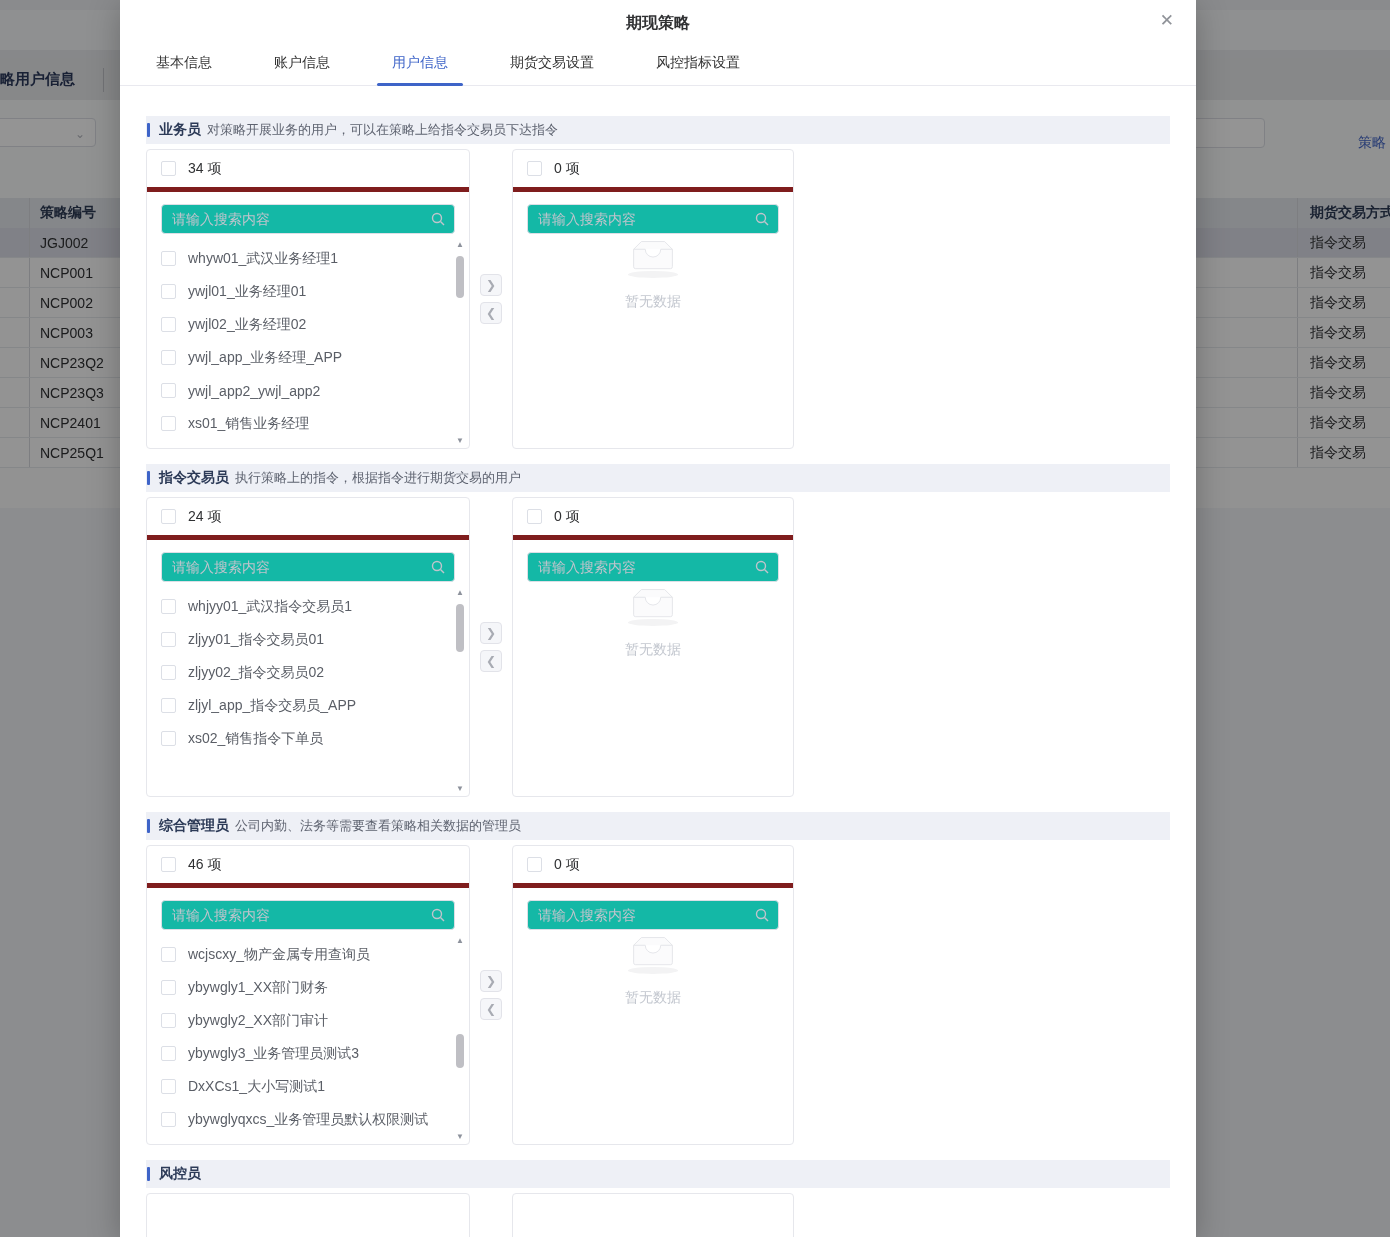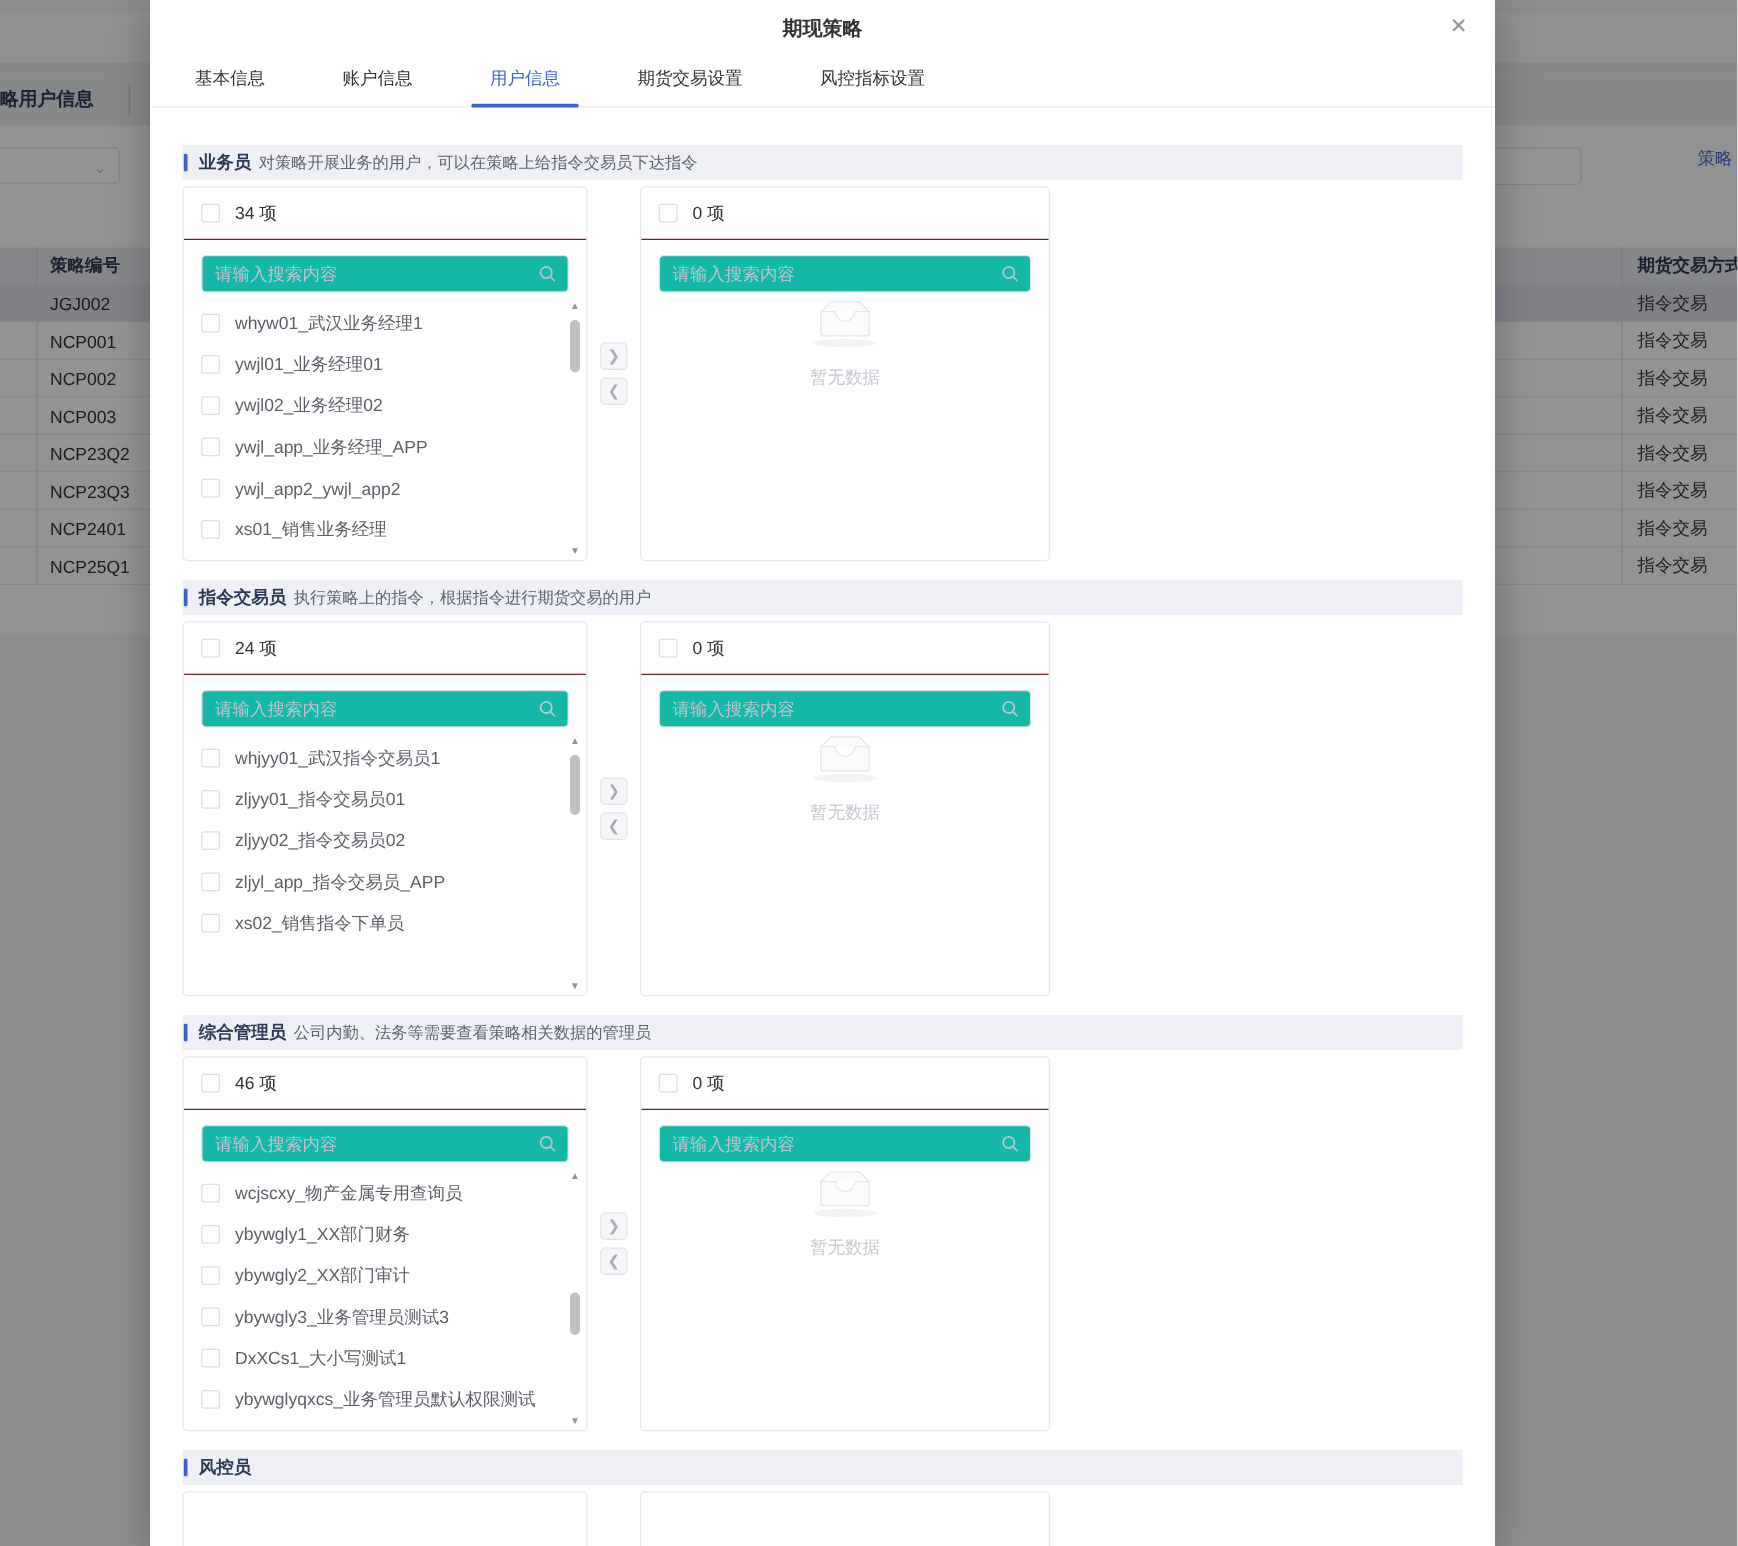--- a/index.html
+++ b/index.html
@@ -11,21 +11,21 @@
   .bg-strip1 { position:absolute; left:0; top:0; width:100%; height:10px; background:#eef0f3; }
   .bg-band   { position:absolute; left:0; top:10px; width:100%; height:40px; background:#f7f8fa; }
   .bg-strip2 { position:absolute; left:0; top:50px; width:100%; height:8px; background:#e9ebee; }
   .bg-tabbar { position:absolute; left:0; top:58px; width:100%; height:42px; background:#e8eaed; }
   .bg-tab-label { position:absolute; left:0; top:12px; font-size:15px; font-weight:700; color:#2c3a5c; white-space:nowrap; }
   .bg-tab-divider { position:absolute; left:103px; top:10px; width:1px; height:24px; background:#c3c6cc; }
   .bg-toolbar { position:absolute; left:0; top:100px; width:100%; height:98px; background:#fafbfc; }
   .bg-select { position:absolute; left:-30px; top:18px; width:126px; height:29px; background:#fff; border:1px solid #dcdfe6; border-radius:4px; }
   .bg-select .chev { position:absolute; right:10px; top:8px; color:#b6b9c0; font-size:12px; }
   .bg-input { position:absolute; left:1150px; top:18px; width:115px; height:30px; background:#fff; border:1px solid #dcdfe6; border-radius:4px; }
-  .bg-btn-label { position:absolute; left:1358px; top:18px; font-size:14px; color:#4468c8; white-space:nowrap; }
+  .bg-btn-label { position:absolute; left:1358px; top:34px; font-size:14px; color:#4468c8; white-space:nowrap; }
   .bg-table { position:absolute; left:0; top:198px; width:100%; }
   .bg-thead { display:flex; height:30px; background:#e5e8ee; align-items:center; font-weight:700; color:#2d3b55; font-size:14px; }
   .bg-row { display:flex; height:30px; background:#fdfdfe; align-items:center; border-bottom:1px solid #e6e8ec; font-size:14px; color:#303133; }
   .bg-row.row-selected { background:#dcdfe8; }
   .cell-idx { width:30px; height:100%; border-right:1px solid #d8dade; flex:0 0 auto; }
   .cell-code { width:90px; padding-left:10px; flex:0 0 auto; overflow:hidden; white-space:nowrap; }
   .cell-mid { flex:1; }
   .cell-mode { width:93px; height:100%; border-left:1px solid #d8dade; padding-left:12px; flex:0 0 auto; overflow:hidden; white-space:nowrap; display:flex; align-items:center; }
   .bg-below { position:absolute; left:0; top:468px; width:100%; height:40px; background:#fbfbfc; }
   .bg-rest { position:absolute; left:0; top:508px; width:100%; height:729px; background:#f2f3f6; }
@@ -43,22 +43,22 @@
   .tab.active::after { content:""; position:absolute; left:-15px; right:-15px; bottom:-1px; height:3px; background:#3e64c8; border-radius:2px; }
 
   .content { padding:30px 26px 0; }
   .section-header { height:28px; background:#eef0f6; display:flex; align-items:center; padding-left:1px; margin-bottom:5px; }
   .section-bar { width:3px; height:14px; background:#3e64c8; margin-right:9px; border-radius:1px; flex:0 0 auto; }
   .section-title { font-size:14px; font-weight:700; color:#2c3a57; white-space:nowrap; }
   .section-desc { font-size:13px; color:#5e6370; margin-left:6px; white-space:nowrap; }
 
   .transfer { display:flex; align-items:center; margin-bottom:15px; }
   .panel { width:324px; height:300px; border:1px solid #e6e7ec; border-radius:4px; background:#fff; display:flex; flex-direction:column; overflow:hidden; position:relative; }
-  .panel.rightp { width:328px; }
-  .panel-head { height:42px; display:flex; align-items:center; padding:0 14px; border-bottom:1px solid #7f1d1d; flex:0 0 auto; }
+  .panel.rightp { width:282px; }
+  .panel-head { height:42px; display:flex; align-items:center; padding:0 14px; border-bottom:5px solid #7f1d1d; flex:0 0 auto; }
   .panel-count { margin-left:12px; font-size:14px; color:#303133; }
   .checkbox { width:15px; height:15px; border:1px solid #dcdfe6; border-radius:2px; background:#fff; flex:0 0 auto; }
   .search-wrap { margin:12px 14px 4px; position:relative; flex:0 0 auto; }
   .search-input { width:100%; height:30px; border:1px solid #dcdfe6; border-radius:4px; padding:0 30px 0 10px; font-size:14px; color:#333; background:#14b8a6; outline:none; }
   .search-input::placeholder { color:#c0c4cc; }
   .search-icon { position:absolute; right:9px; top:7px; width:16px; height:16px; }
   .list { flex:1 1 auto; overflow:hidden; position:relative; padding-top:4px; }
   .list-item { height:33px; display:flex; align-items:center; padding-left:14px; }
   .list-item .label { margin-left:12px; font-size:14px; color:#5a5e66; white-space:nowrap; }
   .scrollbar { position:absolute; right:3px; top:2px; bottom:2px; width:12px; display:flex; flex-direction:column; align-items:center; }

